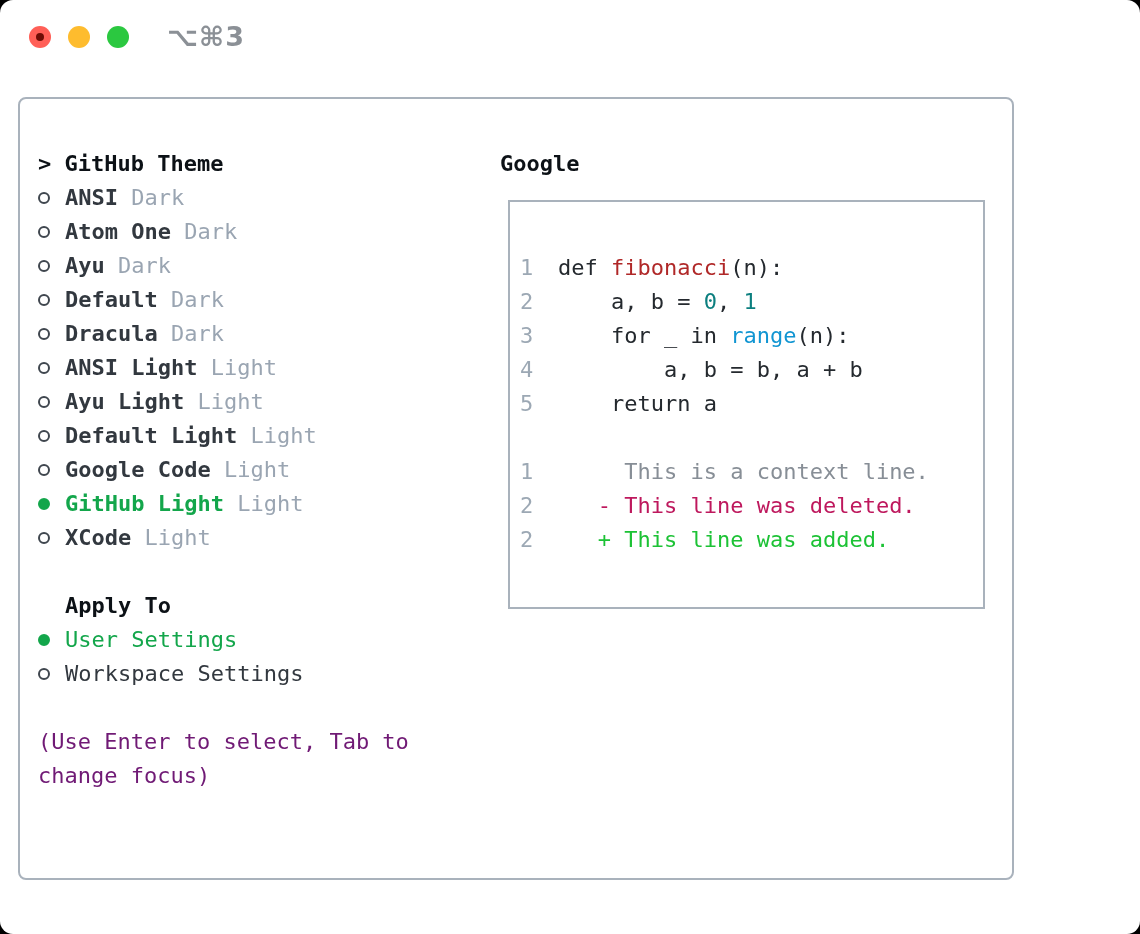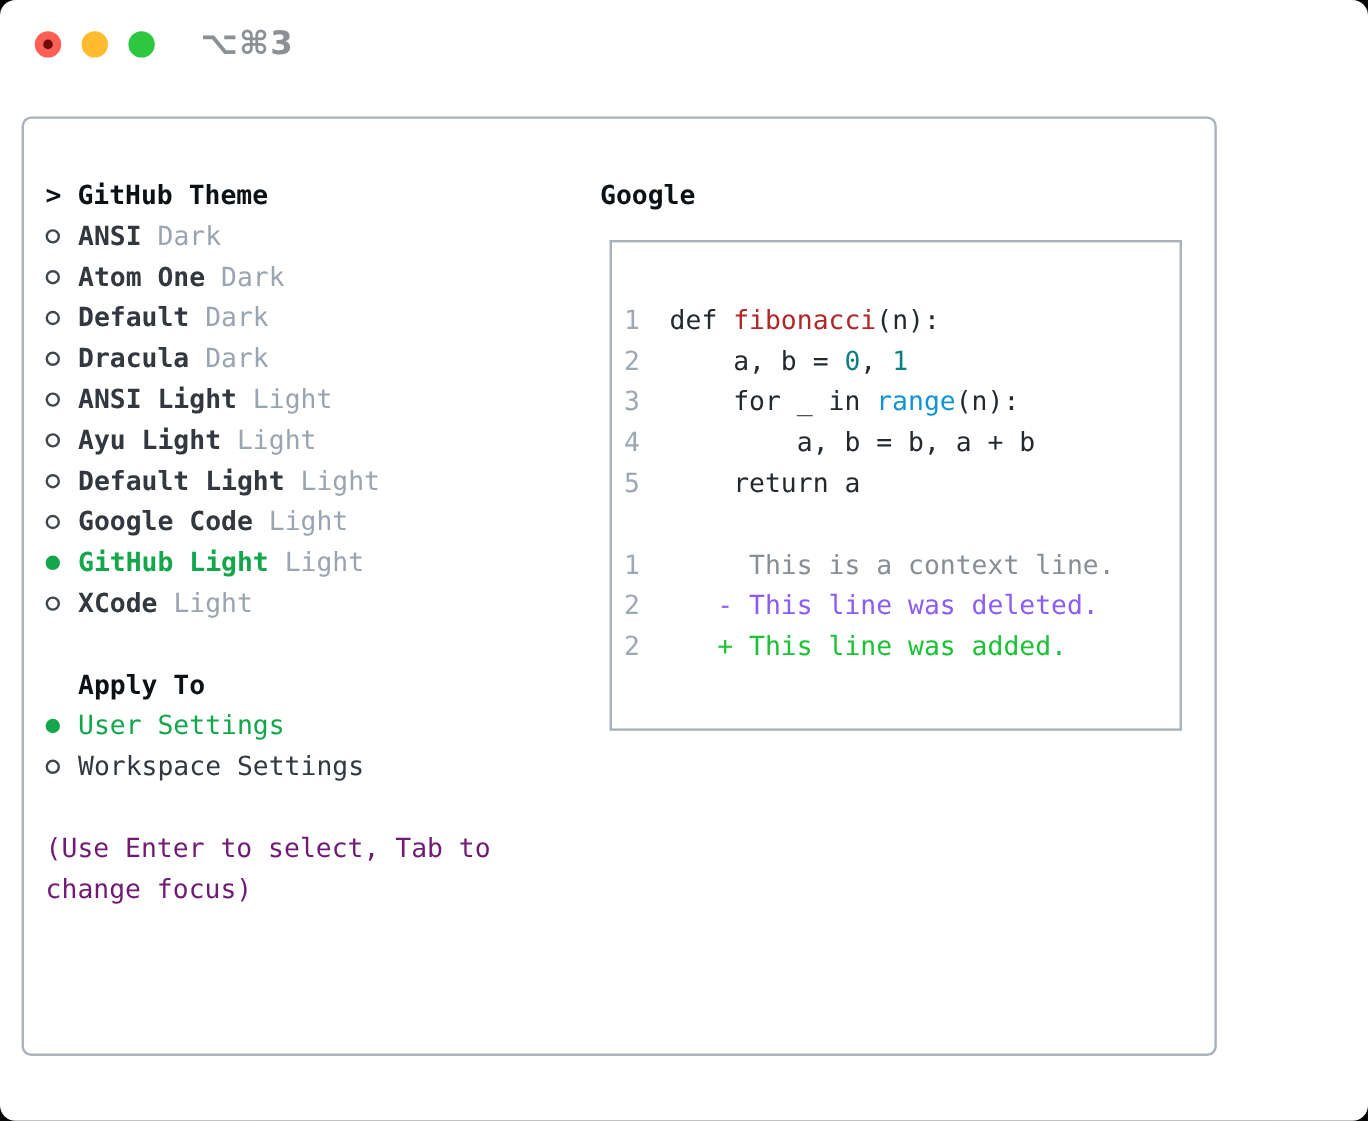--- a/index.html
+++ b/index.html
@@ -58,21 +58,21 @@
     border: 2px solid #a9b2bc; background: #fff;
     padding: 49px 0 0 10px; overflow: hidden;
   }
   .code-line { height: 34px; line-height: 34px; font-size: 22px; white-space: pre; }
   .line-num { display: inline-block; width: 13px; margin-right: 25px; color: #9ca8b4; }
   .c-fg       { color: #24292e; }
   .c-function { color: #b02828; }
   .c-number   { color: #0c7f7f; }
   .c-call     { color: #1095d2; margin-top: 26px; }
   .c-context  { color: #878e96; }
-  .c-deleted  { color: #8b5cf6; }
+  .c-deleted  { color: #be185d; }
   .c-added    { color: #1cc235; }
 </style>
 </head>
 <body>
 
 <div class="window">
 
   <div class="titlebar">
     <span class="light light-close"></span>
     <span class="light light-min"></span>
@@ -81,20 +81,21 @@
   </div>
 
   <div class="panel">
 
     <div class="left-col">
       <div class="line heading-line"><span>&gt;</span><span> </span><span>GitHub Theme</span></div>
 
       <div id="theme-list">
           <div class="line theme-row"><span class="radio"></span><span class="theme-name">ANSI</span><span> </span><span class="tag">Dark</span></div>
           <div class="line theme-row"><span class="radio"></span><span class="theme-name">Atom One</span><span> </span><span class="tag">Dark</span></div>
+          <div class="line theme-row"><span class="radio"></span><span class="theme-name">Ayu</span><span> </span><span class="tag">Dark</span></div>
           <div class="line theme-row"><span class="radio"></span><span class="theme-name">Default</span><span> </span><span class="tag">Dark</span></div>
           <div class="line theme-row"><span class="radio"></span><span class="theme-name">Dracula</span><span> </span><span class="tag">Dark</span></div>
           <div class="line theme-row"><span class="radio"></span><span class="theme-name">ANSI Light</span><span> </span><span class="tag">Light</span></div>
           <div class="line theme-row"><span class="radio"></span><span class="theme-name">Ayu Light</span><span> </span><span class="tag">Light</span></div>
           <div class="line theme-row"><span class="radio"></span><span class="theme-name">Default Light</span><span> </span><span class="tag">Light</span></div>
           <div class="line theme-row"><span class="radio"></span><span class="theme-name">Google Code</span><span> </span><span class="tag">Light</span></div>
           <div class="line theme-row selected"><span class="radio on"></span><span class="theme-name">GitHub Light</span><span> </span><span class="tag">Light</span></div>
           <div class="line theme-row"><span class="radio"></span><span class="theme-name">XCode</span><span> </span><span class="tag">Light</span></div>
         </div>
 

